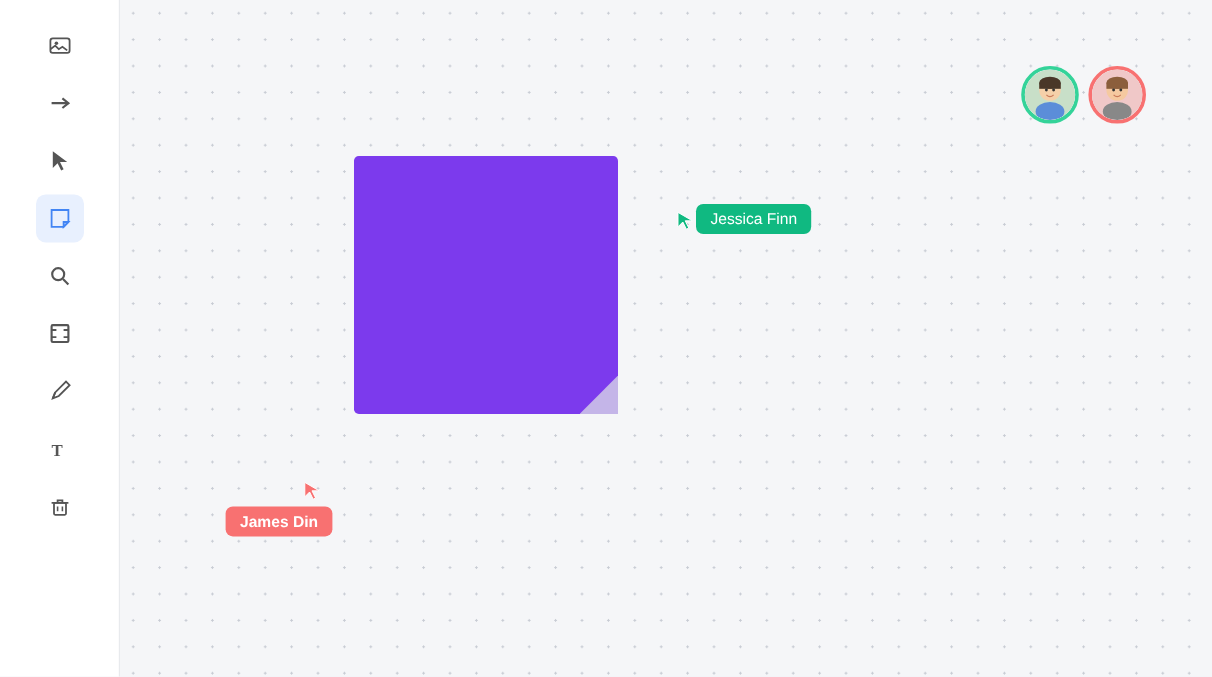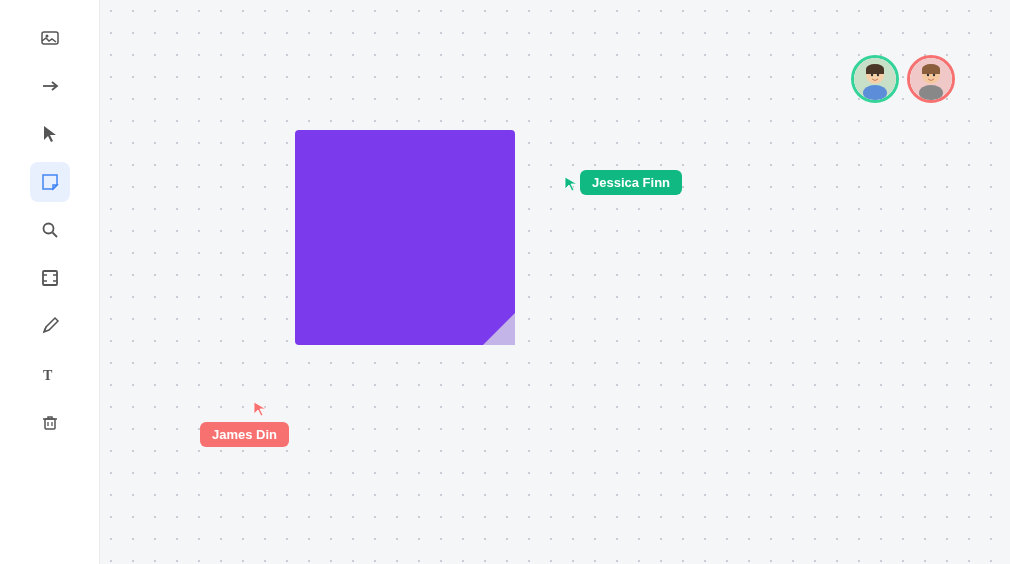--- a/index.html
+++ b/index.html
@@ -134,42 +134,42 @@
     }
 
     
     #jessica-label {
       position: absolute;
       top: 170px;
       left: 480px;
       background: #10b981;
       color: white;
       font-size: 13px;
-      font-weight: 700;
+      font-weight: 400;
       padding: 5px 12px;
       border-radius: 6px;
       white-space: nowrap;
       z-index: 15;
     }
 
     
     #jessica-cursor {
       position: absolute;
       top: 175px;
       left: 463px;
       width: 0;
       height: 0;
       z-index: 15;
     }
 
     
     #james-label {
       position: absolute;
       top: 422px;
-      left: 100px;
+      left: 88px;
       background: #f87171;
       color: white;
       font-size: 13px;
       font-weight: 600;
       padding: 5px 12px;
       border-radius: 6px;
       white-space: nowrap;
       z-index: 15;
     }
 

